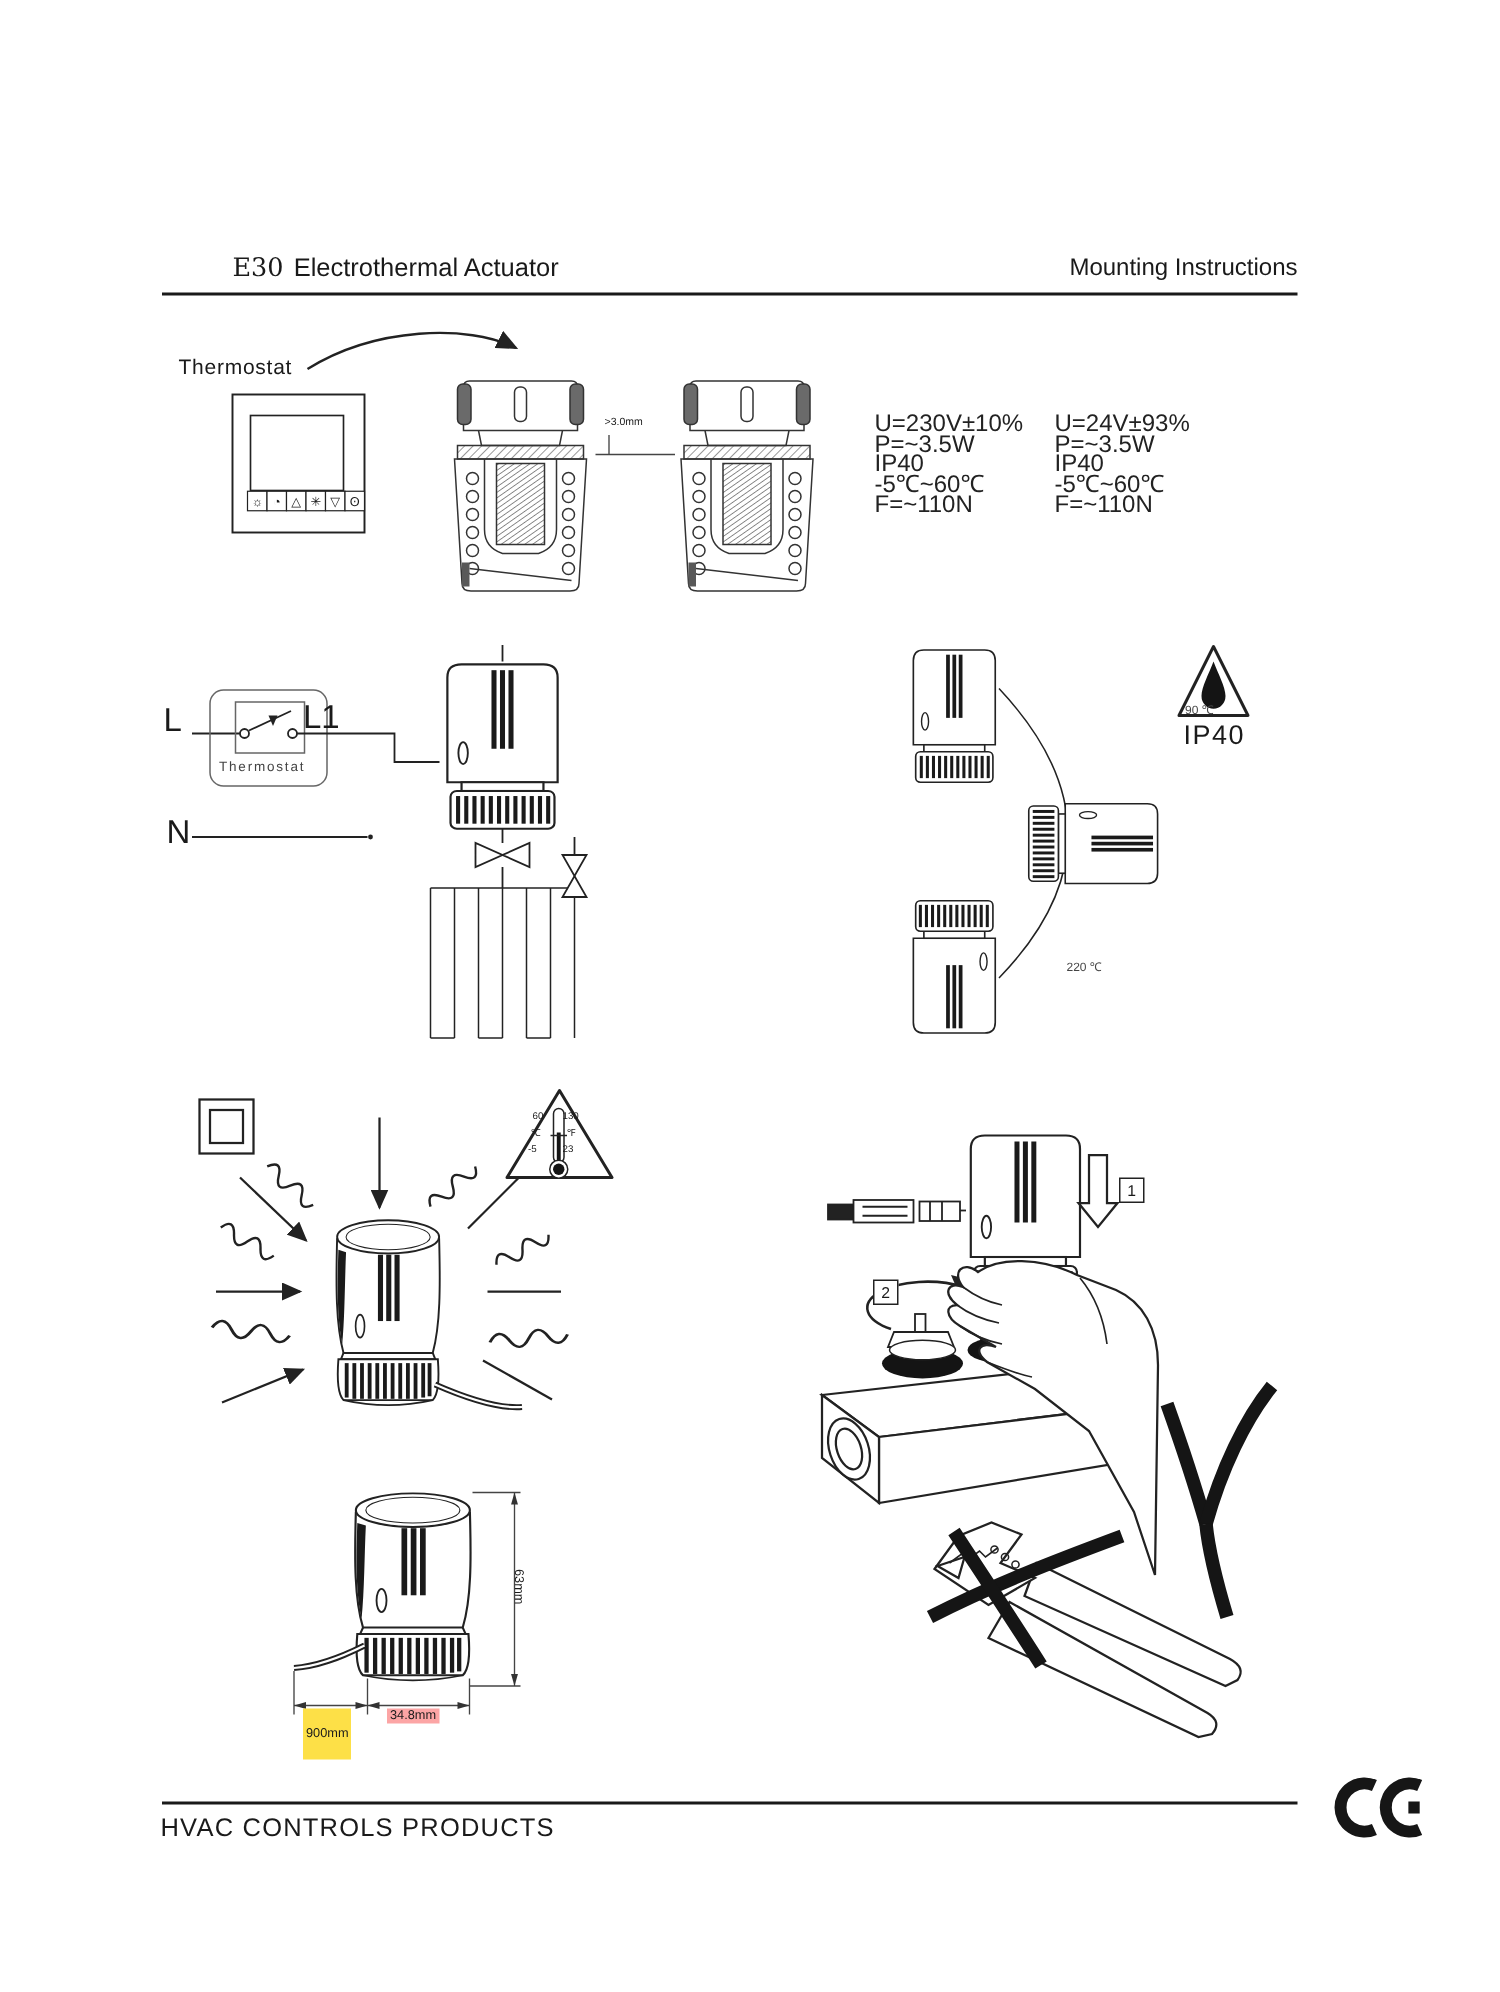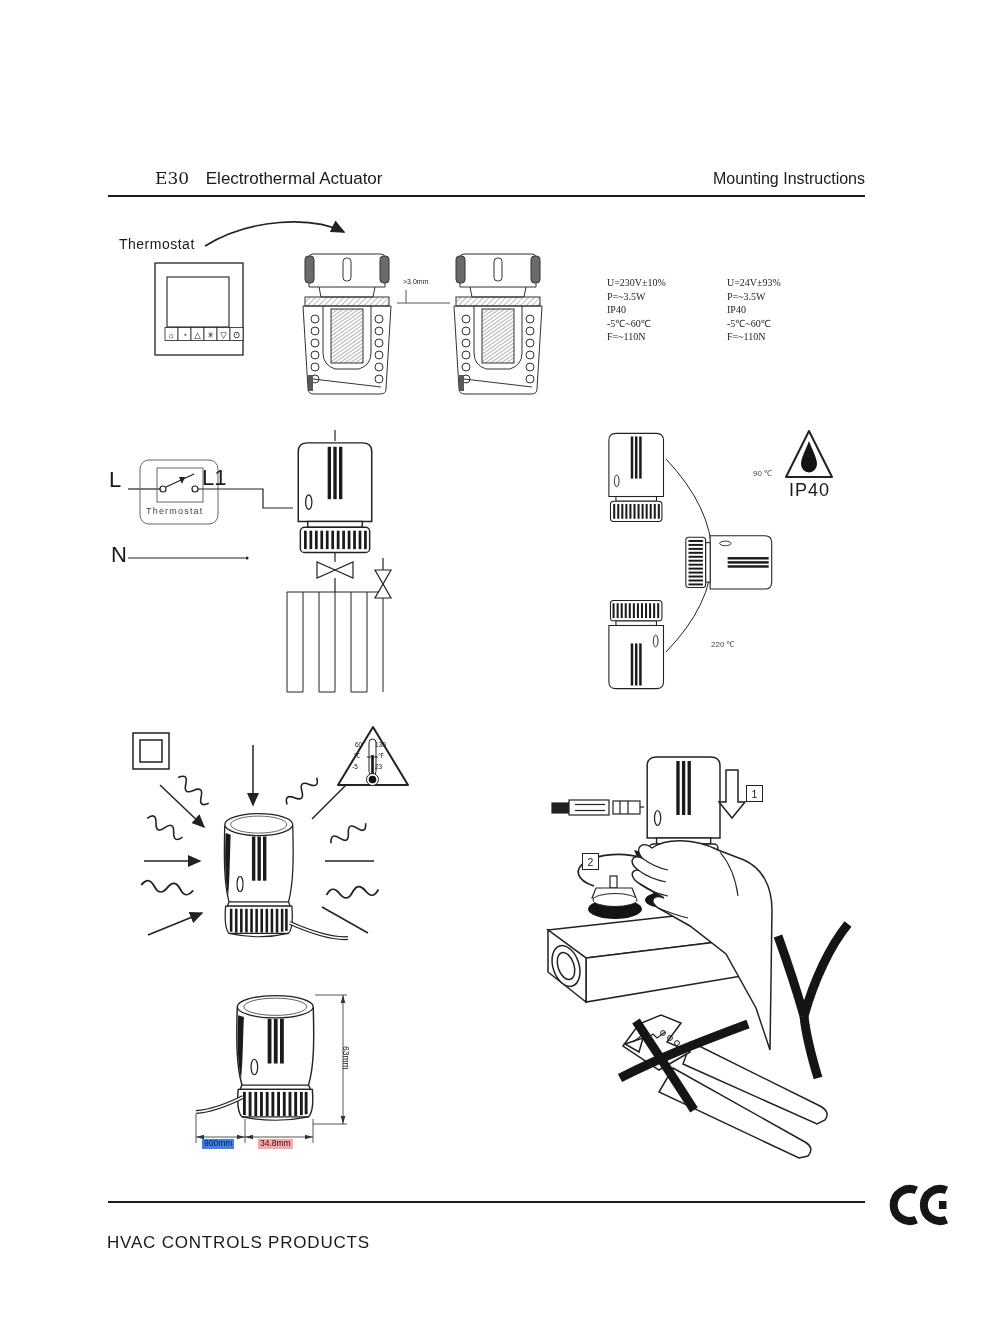--- a/index.html
+++ b/index.html
@@ -1,21 +1,21 @@
 <!DOCTYPE html>
 <html><head>
 <meta charset="utf-8">
 <style>
   html,body{margin:0;padding:0;background:#e8e8e8;}
   .page{position:relative;width:1000px;height:1328px;background:#ffffff;
         font-family:"Liberation Sans",sans-serif;color:#1a1a1a;overflow:hidden;margin:0 auto;}
   .lbl{position:absolute;white-space:nowrap;color:#1a1a1a;line-height:1.15;}
   .serif{font-family:"DejaVu Serif",serif;}
   .rule{position:absolute;background:#1a1a1a;height:2px;}
-  .spec-col{position:absolute;font-family:Liberation Serif, serif;font-size:10px;line-height:13.5px;color:#222;margin-left:24px;}
+  .spec-col{position:absolute;font-family:Liberation Sans, sans-serif;font-size:16px;line-height:13.5px;color:#222;}
   .stepbox{position:absolute;width:15px;height:15px;border:1.4px solid #222;background:#fff;
            display:flex;align-items:center;justify-content:center;font-size:10.5px;color:#1a1a1a;}
   svg.diag{position:absolute;overflow:visible;}
   svg text{font-family:"Liberation Sans",sans-serif;fill:#1a1a1a;}
   .rot90{transform:rotate(90deg);transform-origin:left top;}
 </style>
 </head>
 <body>
 
 <div class="page">
@@ -120,21 +120,21 @@
               <rect x="86" y="115" width="3" height="26"></rect>
           </g>
           <path d="M20,144 Q55,152 90,144" stroke-width="1.3" fill="none"></path>
         </g>
       </g>
     </defs>
   </svg>
 
   <div class="lbl" style="left:155px;top:169px;font-size:17px;">
     <span class="serif">E30</span>
-    <span style="margin-left:12px;">Electrothermal Actuator</span>
+    <span style="margin-left:2px;">Electrothermal Actuator</span>
   </div>
   <div class="lbl" style="right:135px;top:170px;font-size:16px;">Mounting Instructions</div>
   <div class="rule" style="left:108px;top:195px;width:757px;"></div>
 
   <svg class="diag" style="left:100px;top:210px;" width="780" height="200" viewBox="0 0 780 200">
     <path d="M105,36 C150,8 212,6 244,22" fill="none" stroke="#222" stroke-width="1.6" marker-end="url(#ah)"></path>
     <g>
       <rect x="55" y="53" width="88" height="92" fill="#fff" stroke="#222" stroke-width="1.3"></rect>
       <rect x="67" y="67" width="62" height="50" fill="#fff" stroke="#222" stroke-width="1.1"></rect>
       <g stroke="#222" stroke-width="0.8" fill="#fff">
@@ -223,21 +223,21 @@
   <svg class="diag" style="left:580px;top:415px;" width="300" height="300" viewBox="0 0 300 300">
     <path d="M86,44 Q178,142 86,237" fill="none" stroke="#222" stroke-width="1"></path>
     <use href="#act-front" transform="translate(25,16) scale(0.78)"></use>
     <use href="#act-front" transform="translate(87.4,276) rotate(180) scale(0.78)"></use>
     <use href="#act-front" transform="translate(194,117) rotate(90) scale(0.76)"></use>
     <g>
       <path d="M229,16 L252,62 L206,62 Z" fill="#fff" stroke="#222" stroke-width="2" stroke-linejoin="round"></path>
       <path d="M229,26 C232,34 237,43 237,49 A8,8.5 0 1 1 221,49 C221,43 226,34 229,26 Z" fill="#141414"></path>
     </g>
   </svg>
-  <div class="lbl" style="left:717px;top:469px;font-size:8px;color:#444;padding-left:36px;">90 ℃</div>
+  <div class="lbl" style="left:754px;top:469px;font-size:8px;color:#444;padding-left:36px;">90 ℃</div>
   <div class="lbl" style="left:711px;top:640px;font-size:8px;color:#444;">220 ℃</div>
   <div class="lbl" style="left:789px;top:480px;font-size:18px;letter-spacing:1px;">IP40</div>
 
   <svg class="diag" style="left:120px;top:715px;" width="300" height="270" viewBox="0 0 300 270">
     <g fill="none" stroke="#222" stroke-width="1.5">
       <rect x="13" y="18" width="36" height="36"></rect>
       <rect x="20" y="25" width="22" height="22"></rect>
     </g>
     <g>
       <path d="M253,12 L288,70 L218,70 Z" fill="#fff" stroke="#222" stroke-width="2" stroke-linejoin="round"></path>
@@ -292,21 +292,21 @@
     </g>
     <g fill="#333">
       <polygon points="121,152 129,149.7 129,154.3"></polygon>
       <polygon points="170,152 162,149.7 162,154.3"></polygon>
       <polygon points="170,152 178,149.7 178,154.3"></polygon>
       <polygon points="238,152 230,149.7 230,154.3"></polygon>
       <polygon points="268,10 265.7,18 270.3,18"></polygon>
       <polygon points="268,139 265.7,131 270.3,131"></polygon>
     </g>
   </svg>
-  <div class="lbl" style="left:202px;top:1139px;font-size:8.5px;background:#3b82f6;padding:0 2px;">900mm</div>
+  <div class="lbl" style="left:202px;top:1139px;font-size:8.5px;background:#fde047;padding:12px 2px;">900mm</div>
   <div class="lbl" style="left:258px;top:1139px;font-size:8.5px;background:#fca5a5;padding:0 2px;">34.8mm</div>
   <div class="lbl rot90" style="left:350px;top:1046px;font-size:8.5px;">63mm</div>
 
   <svg class="diag" style="left:530px;top:740px;" width="340" height="340" viewBox="0 0 340 340">
 
     <g fill="#fff" stroke="#222" stroke-width="1.5">
       <polygon points="18,190 198,170 236,196 56,218"></polygon>
       <polygon points="56,218 236,196 236,232 56,262"></polygon>
       <polygon points="18,190 56,218 56,262 18,232"></polygon>
       <ellipse cx="36" cy="226" rx="13" ry="21" transform="rotate(-18 36 226)"></ellipse>
@@ -380,21 +380,21 @@
       <circle cx="75" cy="38" r="2.4" fill="none" stroke-width="1"></circle>
       <circle cx="82" cy="43" r="2.4" fill="none" stroke-width="1"></circle>
     </g>
     <g stroke="#151515" stroke-width="9" fill="none">
       <path d="M25,78 C68,56 110,40 153,24"></path>
       <path d="M41,21 C60,50 80,80 99,110"></path>
     </g>
   </svg>
 
   <div class="rule" style="left:108px;top:1201px;width:757px;"></div>
-  <div class="lbl" style="left:107px;top:1209px;font-size:17px;letter-spacing:.8px;margin-top:24px;">HVAC CONTROLS PRODUCTS</div>
+  <div class="lbl" style="left:107px;top:1209px;font-size:17px;letter-spacing:.8px;">HVAC CONTROLS PRODUCTS</div>
   <svg class="diag" style="left:888px;top:1181px;" width="66" height="48" viewBox="0 0 70 48">
     <g stroke="#161616" stroke-width="8.5" fill="none">
       <path d="M30,8.5 A17,17 0 1 0 30,39.5"></path>
       <path d="M62,8.5 A17,17 0 1 0 62,39.5"></path>
       <line x1="54" y1="24" x2="62" y2="24"></line>
     </g>
   </svg>
 
 </div>
 

